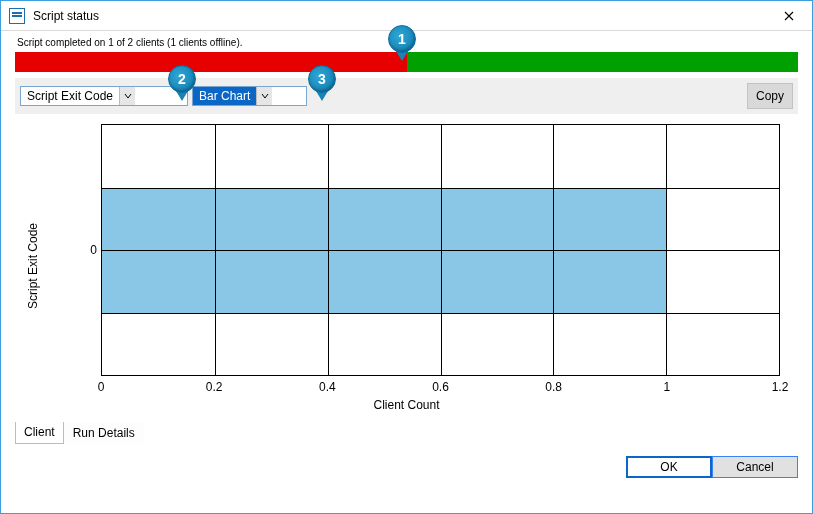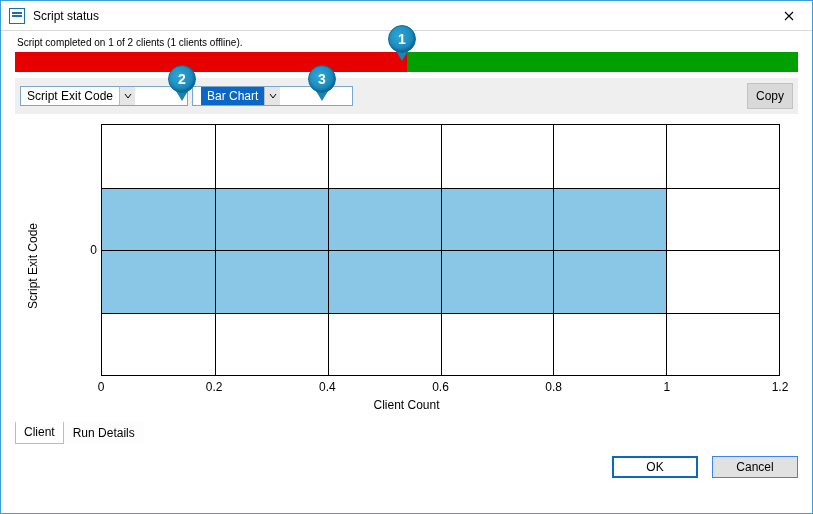--- a/index.html
+++ b/index.html
@@ -125,21 +125,21 @@
       color: #fff;
     }
     .dd .dd-btn {
       width: 16px;
       background: #e6e6e6;
       border-left: 1px solid #bcbcbc;
       display: flex; align-items: center; justify-content: center;
     }
     .dd .dd-btn svg { width: 8px; height: 8px; }
     .dd1 { width: 168px; }
-    .dd2 { width: 161px; padding-left: 8px; }
+    .dd2 { width: 115px; }
     .copy-btn {
       margin-left: auto;
       height: 16px;
       padding: 12px 8px;
       background: #d9d9d9;
       border: 1px solid #c3c3c3;
       display: flex; align-items: center;
       cursor: pointer;
     }
 
@@ -232,21 +232,21 @@
       background: #fff;
     }
     .tab:not(.active) {
       background: #fdfdfd;
     }
 
     
     .button-row {
       display: flex;
       justify-content: flex-end;
-      gap: 14px;
+      gap: 0;
       padding: 10px 14px;
       margin-top: 2px;
     }
     .wbtn {
       width: 86px; height: 22px;
       display: flex; align-items: center; justify-content: center;
       background: #e1e1e1;
       border: 1px solid #3b82f6;
       cursor: pointer;
       font-size: 12px;

